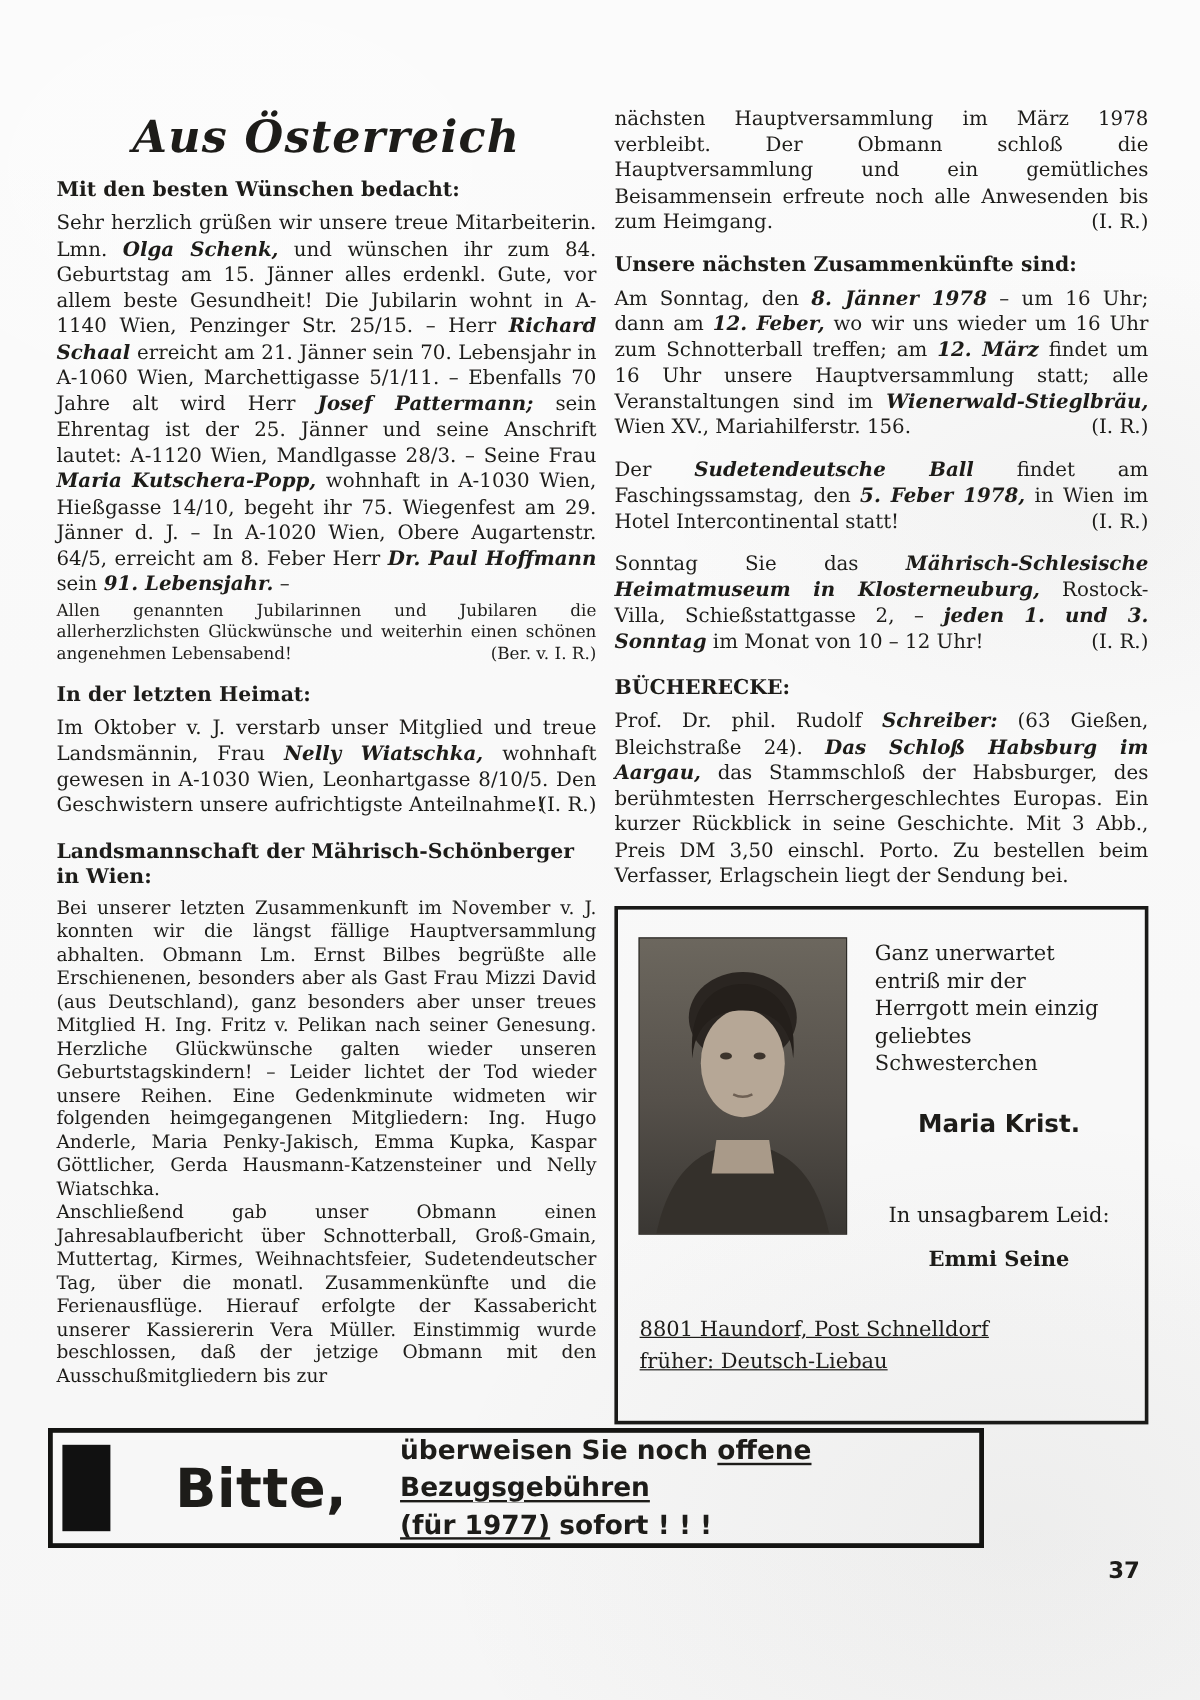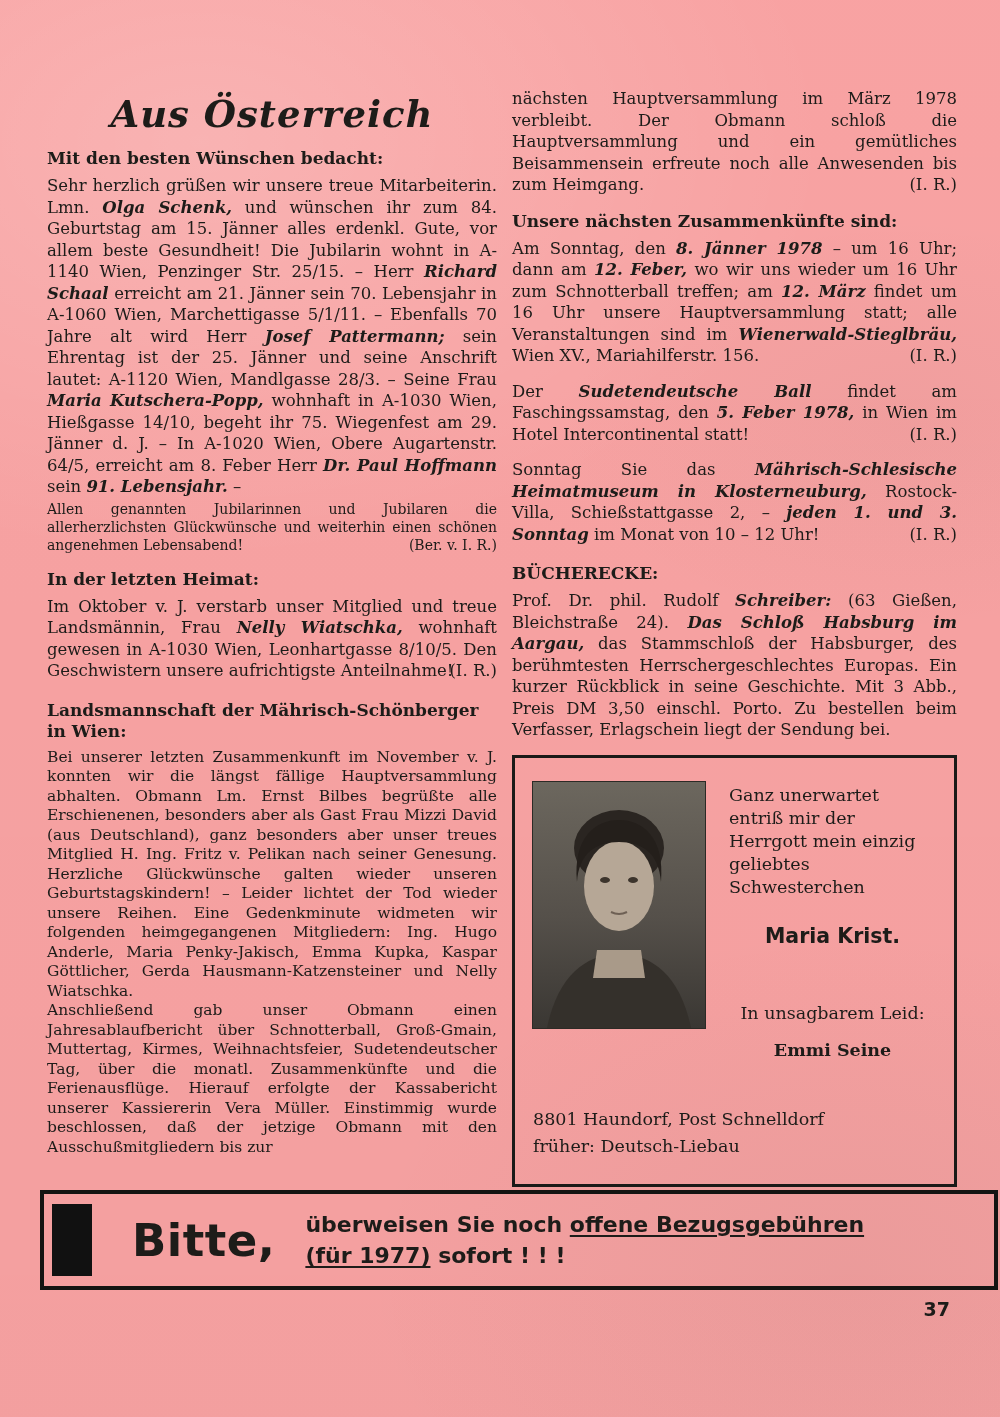--- a/index.html
+++ b/index.html
@@ -1,20 +1,20 @@
 <!DOCTYPE html>
 <html lang="de"><head>
 <meta charset="utf-8">
 <style>
   * { margin:0; padding:0; box-sizing:border-box; }
   html,body { background:#e7e6e0; }
   .page {
     position:relative;
     width:1000px; height:1417px;
-    background:#fca5a5;
+    background:#ffffff;
     font-family:"DejaVu Serif", serif;
     color:#1d1c19;
     overflow:hidden;
   }
   .page::before{
     content:"";
     position:absolute; inset:0;
     background:
       radial-gradient(900px 600px at 20% 10%, rgba(255,255,255,0.18), transparent 70%),
       radial-gradient(700px 500px at 85% 90%, rgba(60,60,50,0.05), transparent 70%),
@@ -68,28 +68,28 @@
   }
   .photo svg { display:block; width:100%; height:100%; }
   .obit-text { flex:1; font-size:17.5px; line-height:23px; padding-top:2px; }
   .obit-name {
     font-family:"DejaVu Sans", sans-serif;
     font-weight:bold; font-size:20.5px;
     text-align:center; margin-top:26px;
   }
   .obit-leid   { text-align:center; margin-top:54px; }
   .obit-signer { font-weight:bold; text-align:center; margin-top:14px; font-size:17.5px; }
-  .obit-address { margin-top:44px; font-size:17.5px; line-height:27px; }
+  .obit-address { margin-top:33px; font-size:17.5px; line-height:27px;text-decoration:underline; }
 
   
   .notice {
     position:absolute; left:40px; top:1190px;
-    width:958px; height:100px;
+    width:780px; height:100px;
     border:4px solid #141412;
-    display:flex; align-items:center;
+    display:flex; align-items:center;gap:14px;
   }
   .notice-bar { width:40px; height:72px; background:#111; margin-left:8px; flex:none; }
   .notice-bitte {
     font-family:"DejaVu Sans", sans-serif;
     font-weight:bold; font-size:45px; letter-spacing:0.5px;
     margin-left:40px; flex:none;
   }
   .notice-lines {
     margin-left:30px;
     font-family:"DejaVu Sans", sans-serif;

